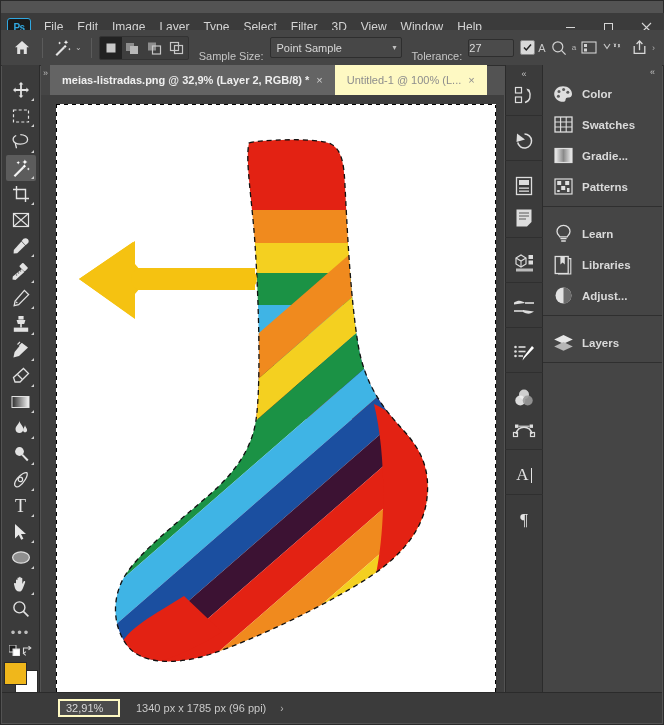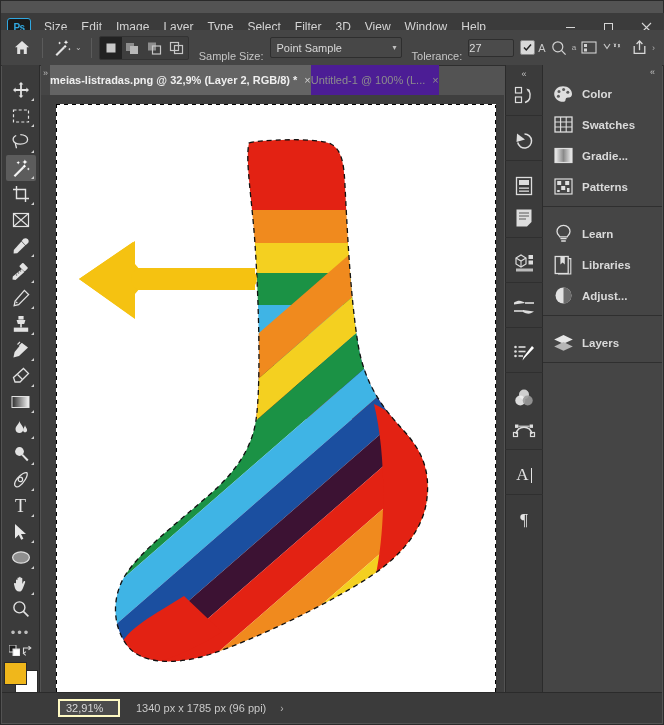--- a/index.html
+++ b/index.html
@@ -41,23 +41,23 @@
   .cbx svg{display:block;}
   .opticon{width:20px;height:22px;display:flex;align-items:center;justify-content:center;color:#cfcfcf;}
   .opt-right{display:flex;align-items:center;gap:3px;margin-left:6px;}
 
   
   .tabbar{position:absolute;left:40px;top:64px;width:(auto);right:519px;height:30px;background:#454545;display:flex;align-items:stretch;border-bottom:1px solid #2b2b2b;}
   .tabgrip{width:18px;display:flex;flex-direction:column;align-items:center;justify-content:flex-start;padding-top:4px;background:#454545;}
   .grip-chev{font-size:9px;color:#b9b9b9;line-height:9px;}
   .grip-dots{width:9px;height:5px;margin-top:2px;
     background-image:radial-gradient(circle,#8d8d8d 0.5px,transparent 0.6px);background-size:2px 2px;}
-  .tab{display:flex;align-items:center;padding:0 0;font-size:11px;font-weight:bold;white-space:nowrap;}
+  .tab{display:flex;align-items:center;padding:0 12px;font-size:11px;font-weight:bold;white-space:nowrap;}
   .tab.active{background:#646464;color:#efefef;}
-  .tab.inactive{background:#4c1d95;color:#8d8d8d;font-weight:normal;}
+  .tab.inactive{background:#fef9c3;color:#8d8d8d;font-weight:normal;}
   .tab-x{margin-left:7px;font-size:11px;color:#cfcfcf;font-weight:normal;}
   .tab.inactive .tab-x{color:#8d8d8d;}
 
   
   .toolbar{position:absolute;left:1px;top:64px;width:38px;bottom:31px;background:#3b3b3b;border-right:1px solid #2b2b2b;
            display:flex;flex-direction:column;align-items:center;padding-top:4px;box-sizing:border-box;}
   .tb-grip{width:10px;height:5px;margin-bottom:3px;
     background-image:radial-gradient(circle,#7d7d7d 0.5px,transparent 0.6px);background-size:2px 2px;}
   .tool{position:relative;width:30px;height:27px;display:flex;align-items:center;justify-content:center;}
   .tool.sel{background:#5c5c5c;border-radius:2px;}
@@ -111,21 +111,21 @@
   .sb-info{margin-left:16px;color:#c9c9c9;font-size:11px;}
   .sb-chev{margin-left:14px;color:#b5b5b5;font-size:10px;}
 </style>
 </head>
 <body>
 
 <div class="app">
 
   <div class="menubar">
     <div class="ps-logo">Ps</div>
-    <div class="menu-item">Size</div>
+    <div class="menu-item">File</div>
     <div class="menu-item">Edit</div>
     <div class="menu-item">Image</div>
     <div class="menu-item">Layer</div>
     <div class="menu-item">Type</div>
     <div class="menu-item">Select</div>
     <div class="menu-item">Filter</div>
     <div class="menu-item">3D</div>
     <div class="menu-item">View</div>
     <div class="menu-item">Window</div>
     <div class="menu-item">Help</div>

